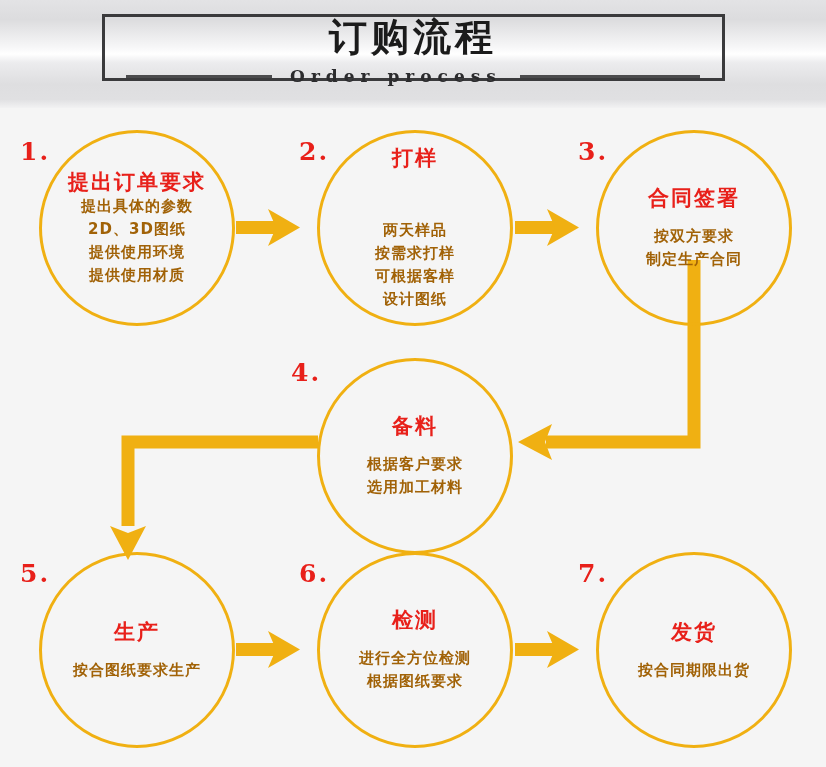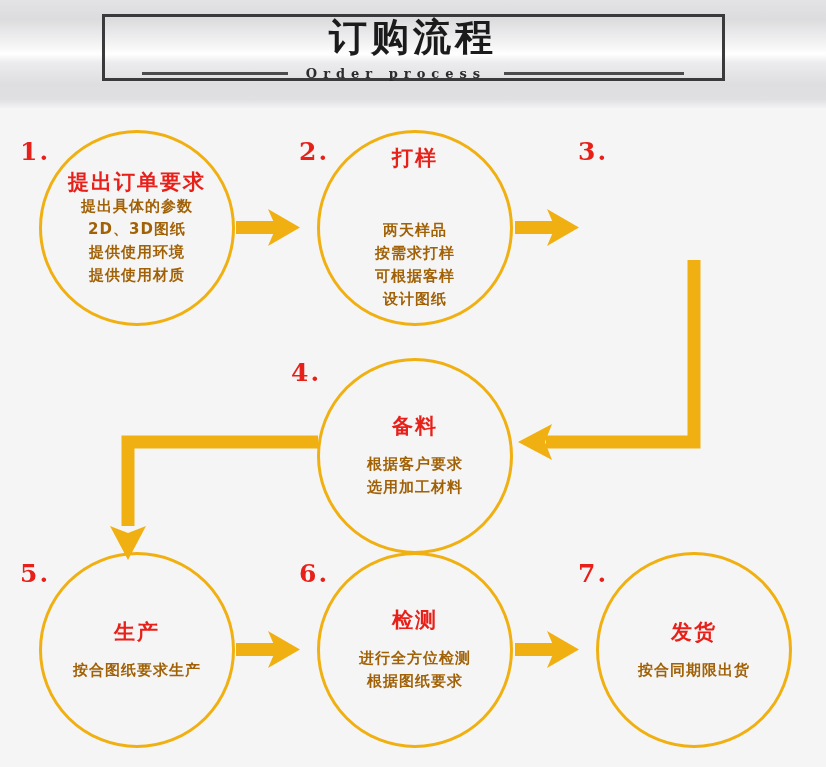--- a/index.html
+++ b/index.html
@@ -73,21 +73,21 @@
     justify-content: center;
   }
   .sub-rule {
     height: 3px;
     background: #4b4b4d;
   }
   .sub-rule.left  { width: 146px; margin-right: 18px; }
   .sub-rule.right { width: 180px; margin-left: 18px; }
   .subtitle-text {
     font-family: "DejaVu Serif", "Liberation Serif", serif;
-    font-size: 13px;
+    font-size: 17px;
     font-weight: bold;
     letter-spacing: 6px;
     color: #2b2b2d;
     white-space: nowrap;
   }
 
   
   .flow {
     position: absolute;
     left: 0;
@@ -215,20 +215,27 @@
       <div class="node-title">打样</div>
       <div class="node-lines">
         <div>两天样品</div>
         <div>按需求打样</div>
         <div>可根据客样</div>
         <div>设计图纸</div>
       </div>
     </div>
 
     <div class="step-num" style="left:578px; top:31px;">3.</div>
+    <div class="node compact" style="left:596px; top:22px;">
+      <div class="node-title">合同签署</div>
+      <div class="node-lines">
+        <div>按双方要求</div>
+        <div>制定生产合同</div>
+      </div>
+    </div>
 
     <div class="step-num" style="left:291px; top:252px;">4.</div>
     <div class="node compact" style="left:317px; top:250px;">
       <div class="node-title">备料</div>
       <div class="node-lines">
         <div>根据客户要求</div>
         <div>选用加工材料</div>
       </div>
     </div>
 

